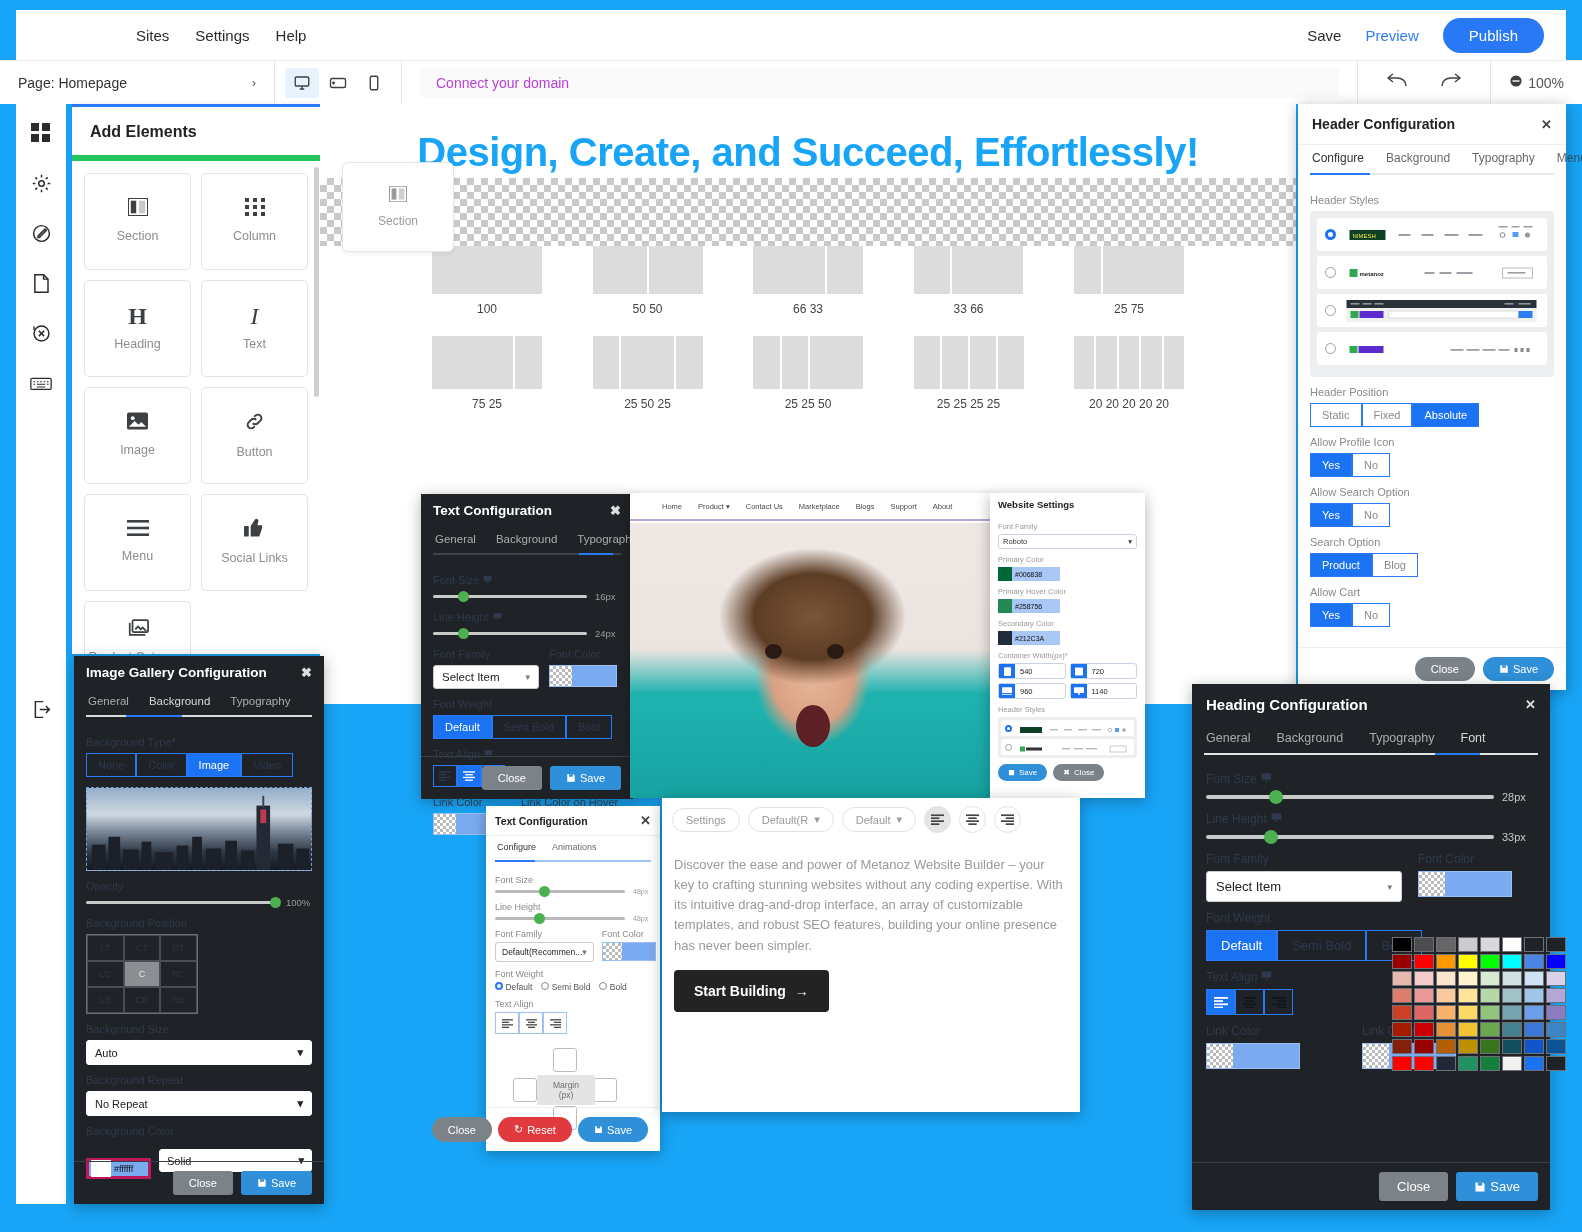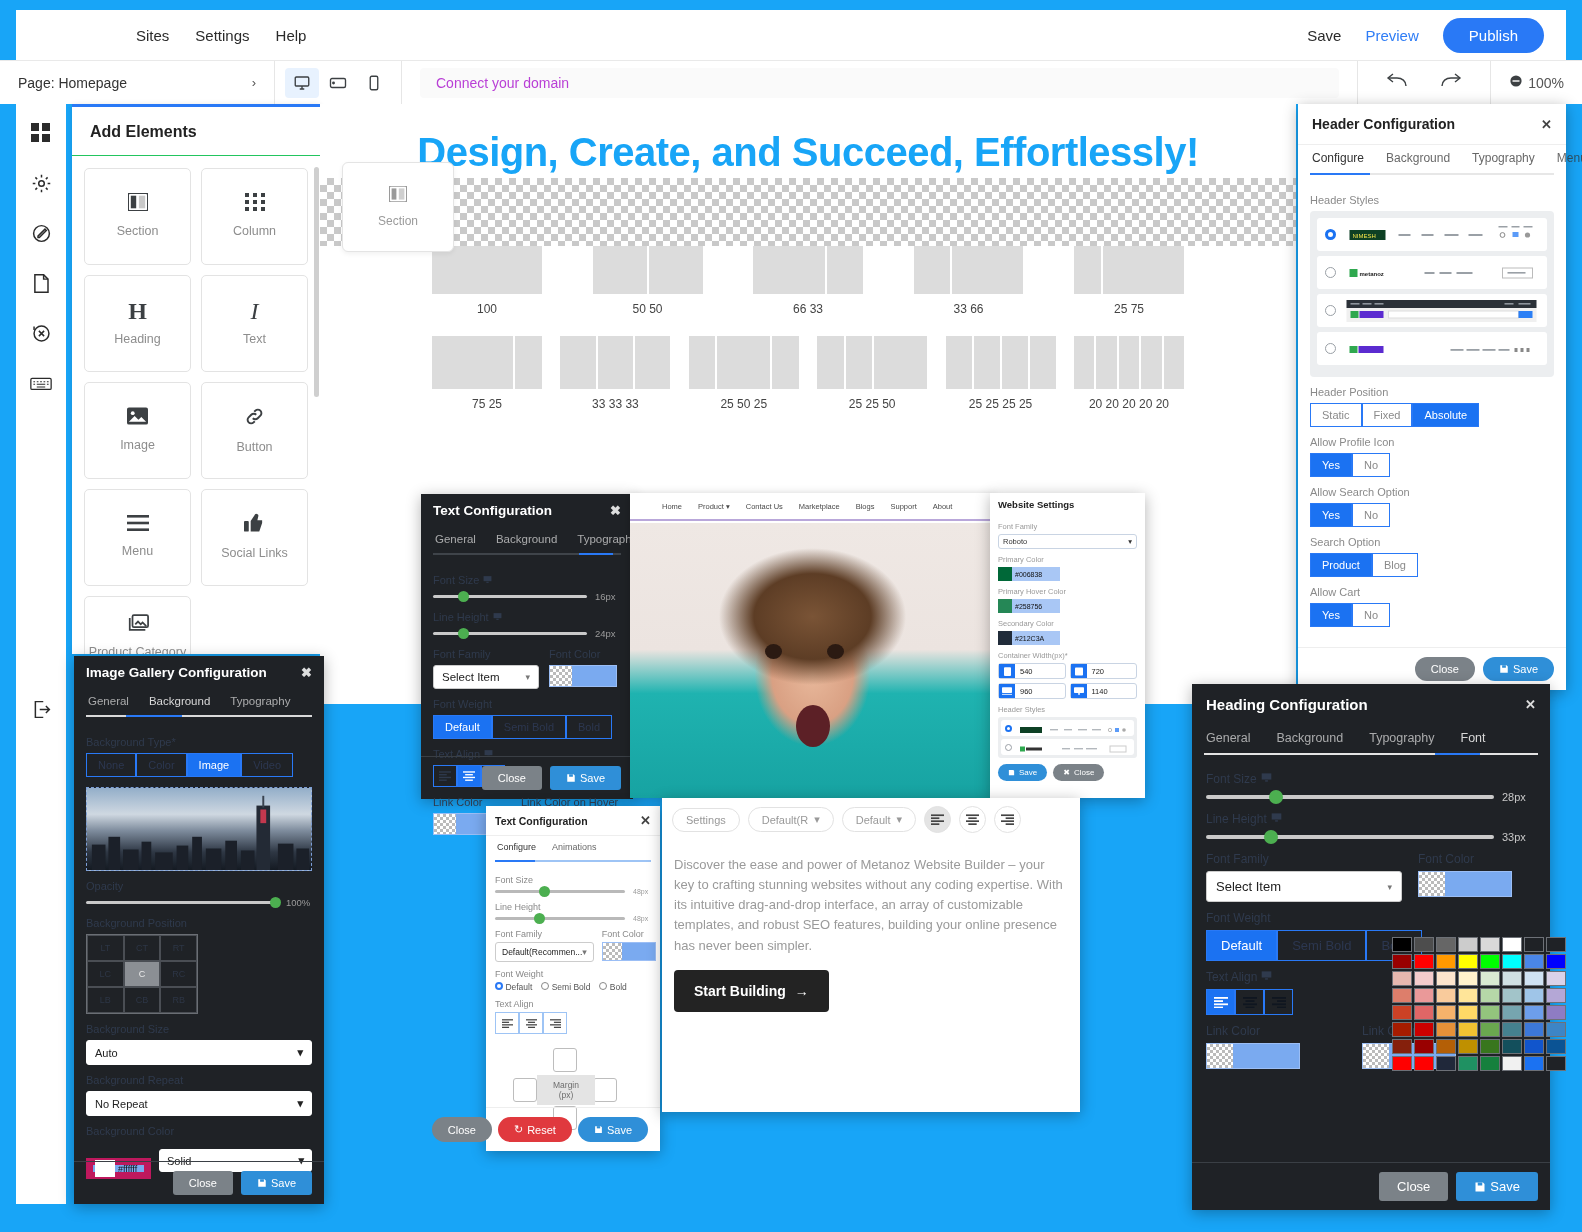--- a/index.html
+++ b/index.html
@@ -55,21 +55,21 @@
   }
   .rail .ri{ width:30px;height:30px;display:flex;align-items:center;justify-content:center;cursor:pointer;}
   .rail .spacer{ flex:1; }
 
   
   .addpanel{
     position:absolute; left:72px; top:104px; width:248px; height:550px;
     background:#fff; border-top:3px solid #2979f6; box-shadow:0 1px 6px rgba(0,0,0,.12);
     overflow:hidden;
   }
-  .addpanel h3{ margin:0; padding:16px 18px 14px; font-size:16px; color:#222; border-bottom:1px solid #22c55e;}
+  .addpanel h3{ margin:0; padding:16px 18px 14px; font-size:16px; color:#222; border-bottom:6px solid #22c55e;}
   .addgrid{ display:grid; grid-template-columns:1fr 1fr; gap:10px; padding:12px; }
   .addcell{
     border:1px solid #e3e3e3; border-radius:5px; height:97px;
     display:flex; flex-direction:column; align-items:center; justify-content:center;
     gap:9px; cursor:pointer; background:#fff;
   }
   .addcell .lbl{ font-size:12.5px; color:#8d8d8d; text-align:center; line-height:1.25;}
   .addscroll{ position:absolute; right:1px; top:60px; width:5px; height:230px; background:#cfcfcf; border-radius:3px;}
 
   
@@ -488,28 +488,20 @@
     <div class="structrow" id="srow2">
         <div class="structitem">
           <div class="structbox">
             <i style="flex: 0.75 1 0%;"></i>
             <i style="flex: 0.25 1 0%;"></i>
           </div>
           <div class="structlbl">75 25</div>
         </div>
         <div class="structitem">
           <div class="structbox">
-            <i style="flex: 0.333333 1 0%;"></i>
-            <i style="flex: 0.333333 1 0%;"></i>
-            <i style="flex: 0.333333 1 0%;"></i>
-          </div>
-          <div class="structlbl">33 33 33</div>
-        </div>
-        <div class="structitem">
-          <div class="structbox">
             <i style="flex: 0.25 1 0%;"></i>
             <i style="flex: 0.5 1 0%;"></i>
             <i style="flex: 0.25 1 0%;"></i>
           </div>
           <div class="structlbl">25 50 25</div>
         </div>
         <div class="structitem">
           <div class="structbox">
             <i style="flex: 0.25 1 0%;"></i>
             <i style="flex: 0.25 1 0%;"></i>
@@ -1008,21 +1000,21 @@
       <span>Auto</span>
       <span style="margin-left:auto;font-weight:bold;">▾</span>
     </div>
     <div class="fieldlbl">Background Repeat</div>
     <div class="wsel2">
       <span>No Repeat</span>
       <span style="margin-left:auto;font-weight:bold;">▾</span>
     </div>
     <div class="fieldlbl">Background Color</div>
     <div style="display:flex;gap:8px;align-items:center;">
-      <div style="display:flex;align-items:center;background:#7aaaf0;border:7px solid #be185d;height:21px;width:65px;margin-top:16px;">
+      <div style="display:flex;align-items:center;background:#7aaaf0;border:3px solid #be185d;height:21px;width:65px;margin-top:16px;">
         <span style="width:20px;height:17px;background:#fff;margin-left:2px;"></span>
         <span style="font-size:9px;color:#111;padding-left:3px;">#ffffff</span>
       </div>
       <div class="wsel2" style="flex:1;padding:4px 7px;align-items:flex-end;">
         <span>Solid</span>
         <span style="margin-left:auto;font-weight:bold;">▾</span>
       </div>
     </div>
   </div>
   <div class="mfoot" style="position:absolute;bottom:0;left:0;right:0;">

